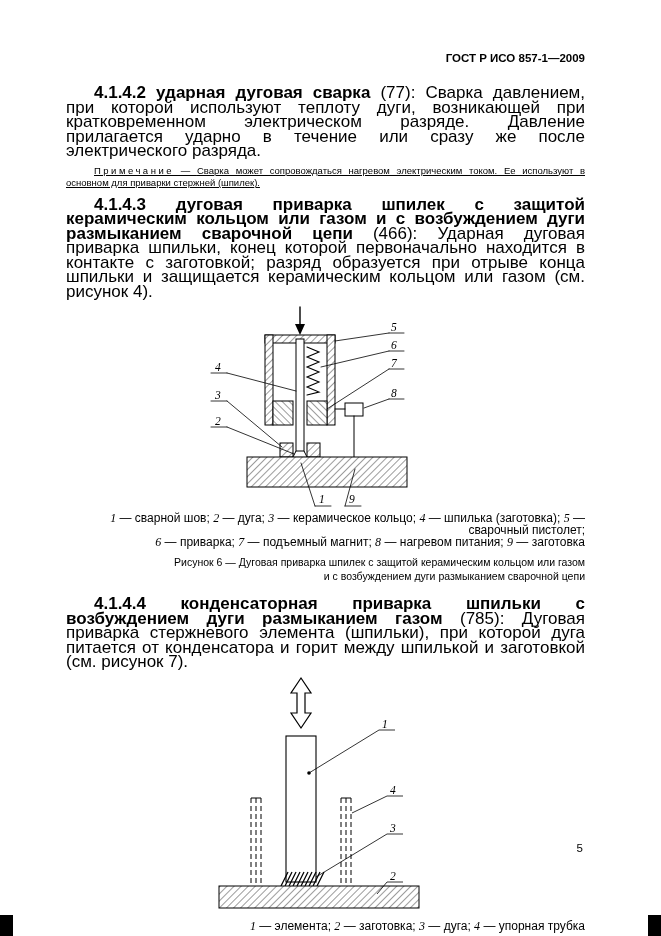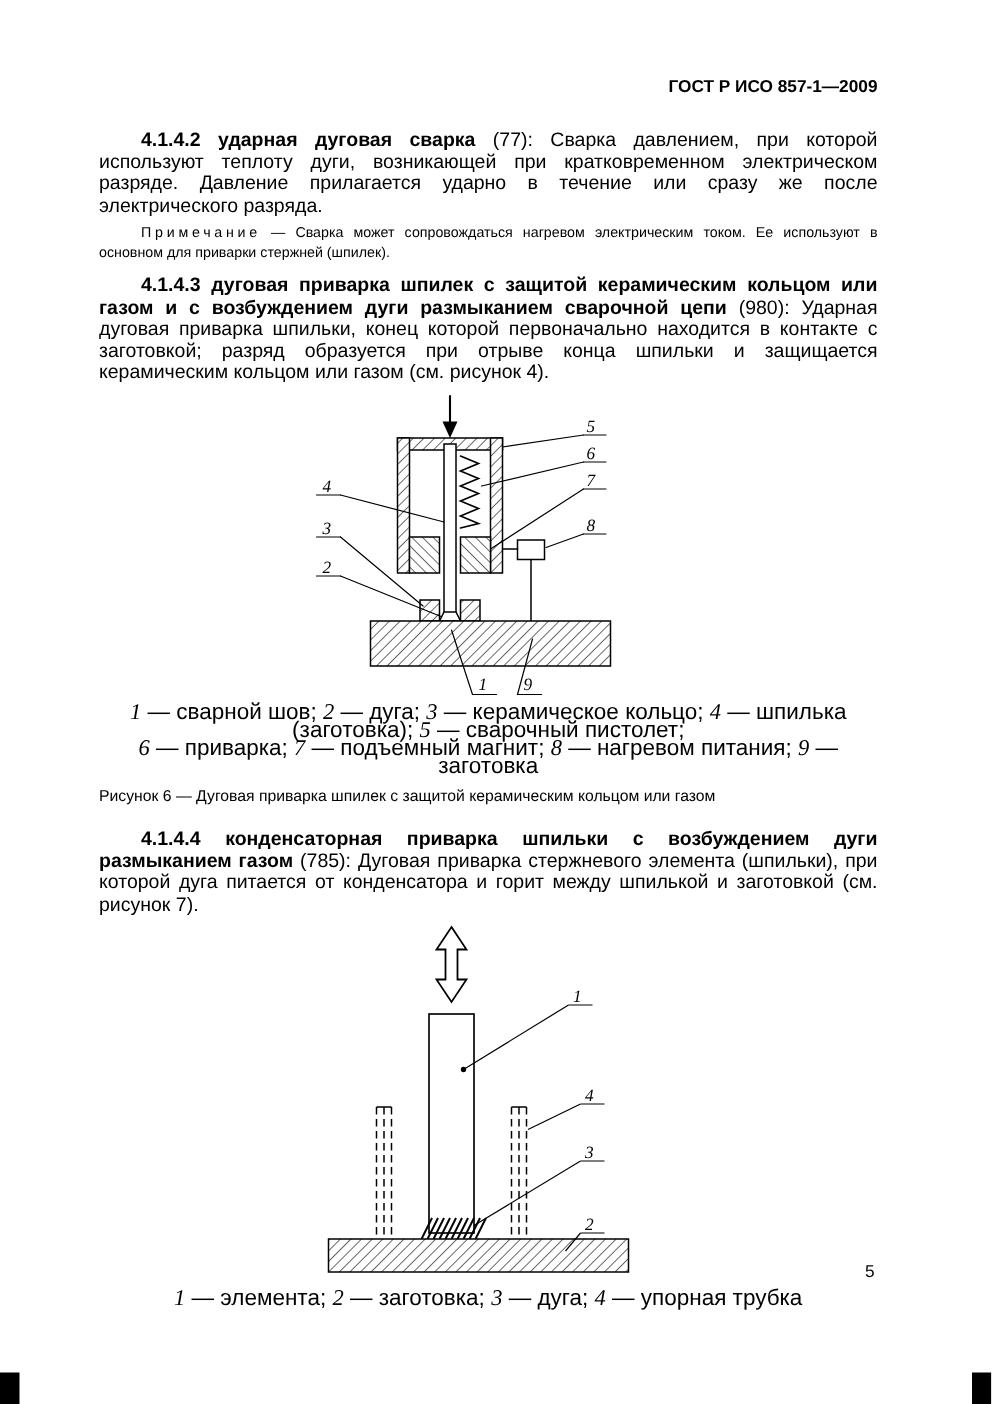--- a/index.html
+++ b/index.html
@@ -4,44 +4,44 @@
 <title>GOST page</title>
 <style>
   * { margin:0; padding:0; box-sizing:border-box; }
   html, body { background:#ffffff; }
   .page {
     position:relative; width:661px; height:936px; background:#fff;
     font-family:"Liberation Sans", sans-serif; color:#000;
     padding:52px 76px 0 66px; overflow:hidden;
   }
   .doc-header { text-align:right; font-weight:bold; font-size:11.5px; margin-bottom:22px; }
-  p.para { font-size:13px; line-height:14.5px; text-align:justify; text-indent:28px; margin-bottom:6px; }
+  p.para { font-size:17px; line-height:14.5px; text-align:justify; text-indent:28px; margin-bottom:6px; }
   p.para b { font-weight:bold; }
-  p.note { font-size:9.5px; line-height:12.5px; text-align:justify; text-indent:28px; margin:4px 0 8px 0; }
+  p.note { font-size:9.5px; line-height:12.5px; text-align:justify; text-indent:28px; margin:4px 0 8px 0;text-decoration:underline; }
   .note-label { letter-spacing:2.5px; }
   .figwrap { text-align:center; line-height:0; }
-  .legend { font-size:15px; line-height:12px; text-align:center; margin-top:2px; }
+  .legend { font-size:12px; line-height:12px; text-align:right; margin-top:2px; }
   .legend i { font-style:italic; font-family:"Liberation Serif", serif; }
-  .caption { font-size:10.5px; line-height:13.5px; text-align:left; margin:8px 0 14px 0; }
+  .caption { font-size:10.5px; line-height:13.5px; text-align:right; margin:8px 0 14px 0; }
   .cnum text { font-family:"Liberation Serif", serif; font-style:italic; font-size:11.5px; fill:#000; }
   .page-number { position:absolute; right:78px; top:842px; font-size:11.5px; }
   .corner-mark { position:absolute; background:#000; }
 </style>
 </head>
 <body>
 
 <div class="page">
 
   <div class="doc-header">ГОСТ Р ИСО 857-1—2009</div>
 
   <p class="para"><b>4.1.4.2 ударная дуговая сварка</b><span> (77): </span><span>Сварка давлением, при которой используют теплоту дуги, возникающей при кратковременном электрическом разряде. Давление прилагается ударно в течение или сразу же после электрического разряда.</span></p>
 
   <p class="note"><span class="note-label">Примечание</span><span> — </span><span>Сварка может сопровождаться нагревом электрическим током. Ее используют в основном для приварки стержней (шпилек).</span></p>
 
-  <p class="para"><b>4.1.4.3 дуговая приварка шпилек с защитой керамическим кольцом или газом и с возбуждением дуги размыканием сварочной цепи</b><span> (980): </span><span>Ударная дуговая приварка шпильки, конец которой первоначально находится в контакте с заготовкой; разряд образуется при отрыве конца шпильки и защищается керамическим кольцом или газом (см. рисунок 4).</span></p>
+  <p class="para"><b>4.1.4.3 дуговая приварка шпилек с защитой керамическим кольцом или газом и с возбуждением дуги размыканием сварочной цепи</b><span> (466): </span><span>Ударная дуговая приварка шпильки, конец которой первоначально находится в контакте с заготовкой; разряд образуется при отрыве конца шпильки и защищается керамическим кольцом или газом (см. рисунок 4).</span></p>
 
   <div class="figwrap">
     <svg width="310" height="205" viewBox="0 0 310 205">
       <defs>
         <pattern id="h1" width="5" height="5" patternUnits="userSpaceOnUse" patternTransform="rotate(45)">
           <rect width="5" height="5" fill="#fff"></rect>
           <line x1="0" y1="0" x2="0" y2="5" stroke="#222" stroke-width="0.9"></line>
         </pattern>
         <pattern id="h2" width="5" height="5" patternUnits="userSpaceOnUse" patternTransform="rotate(-45)">
           <rect width="5" height="5" fill="#fff"></rect>
@@ -108,20 +108,21 @@
     </svg>
   </div>
 
   <div class="legend">
     <div><i>1</i><span> — сварной шов; </span><i>2</i><span> — дуга; </span><i>3</i><span> — керамическое кольцо; </span><i>4</i><span> — шпилька (заготовка); </span><i>5</i><span> — сварочный пистолет;</span></div>
     <div><i>6</i><span> — приварка; </span><i>7</i><span> — подъемный магнит; </span><i>8</i><span> — нагревом питания; </span><i>9</i><span> — заготовка</span></div>
   </div>
 
   <div class="caption">
     <div>Рисунок 6 — Дуговая приварка шпилек с защитой керамическим кольцом или газом</div>
+    <div>и с возбуждением дуги размыканием сварочной цепи</div>
   </div>
 
   <p class="para"><b>4.1.4.4 конденсаторная приварка шпильки с возбуждением дуги размыканием газом</b><span> (785): </span><span>Дуговая приварка стержневого элемента (шпильки), при которой дуга питается от конденсатора и горит между шпилькой и заготовкой (см. рисунок 7).</span></p>
 
   <div class="figwrap">
     <svg width="330" height="242" viewBox="0 0 330 242">
       <g transform="translate(28,0)">
         <polygon points="112,2 122,17 116,17 116,37 122,37 112,52 102,37 108,37 108,17 102,17" fill="#fff" stroke="#000" stroke-width="1.2"></polygon>
         <rect x="97" y="60" width="30" height="146" fill="#fff" stroke="#000" stroke-width="1.1"></rect>
         <g stroke="#000" stroke-width="1">

